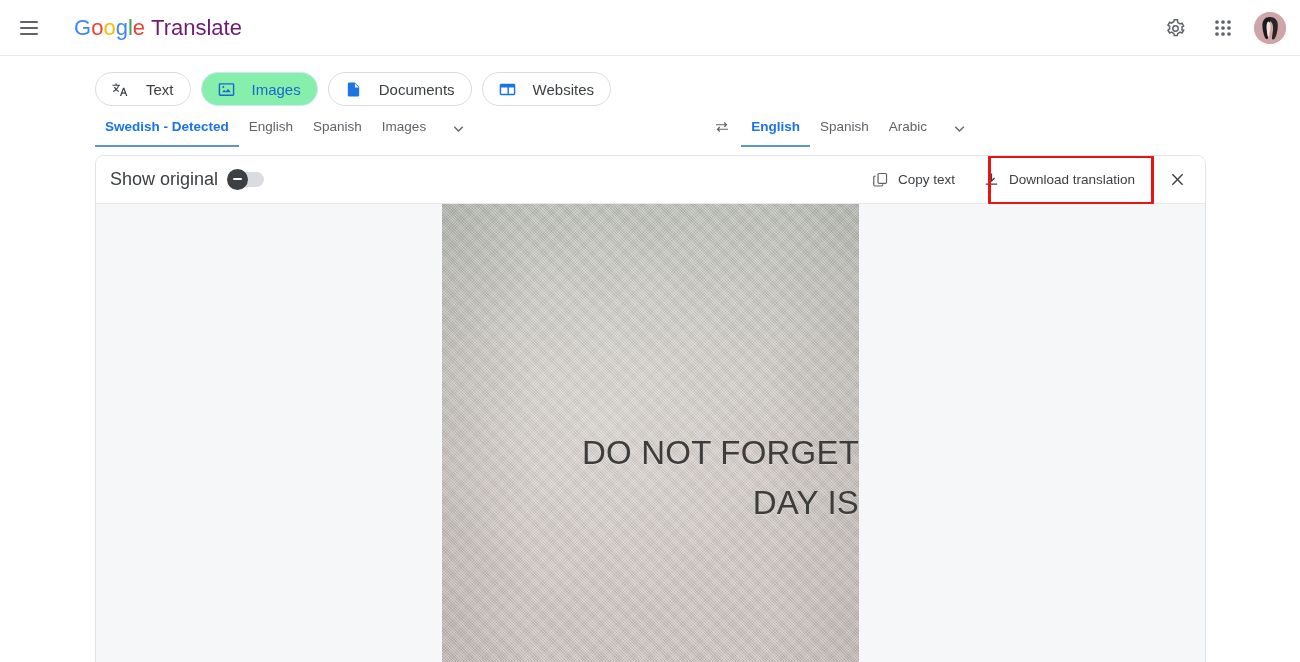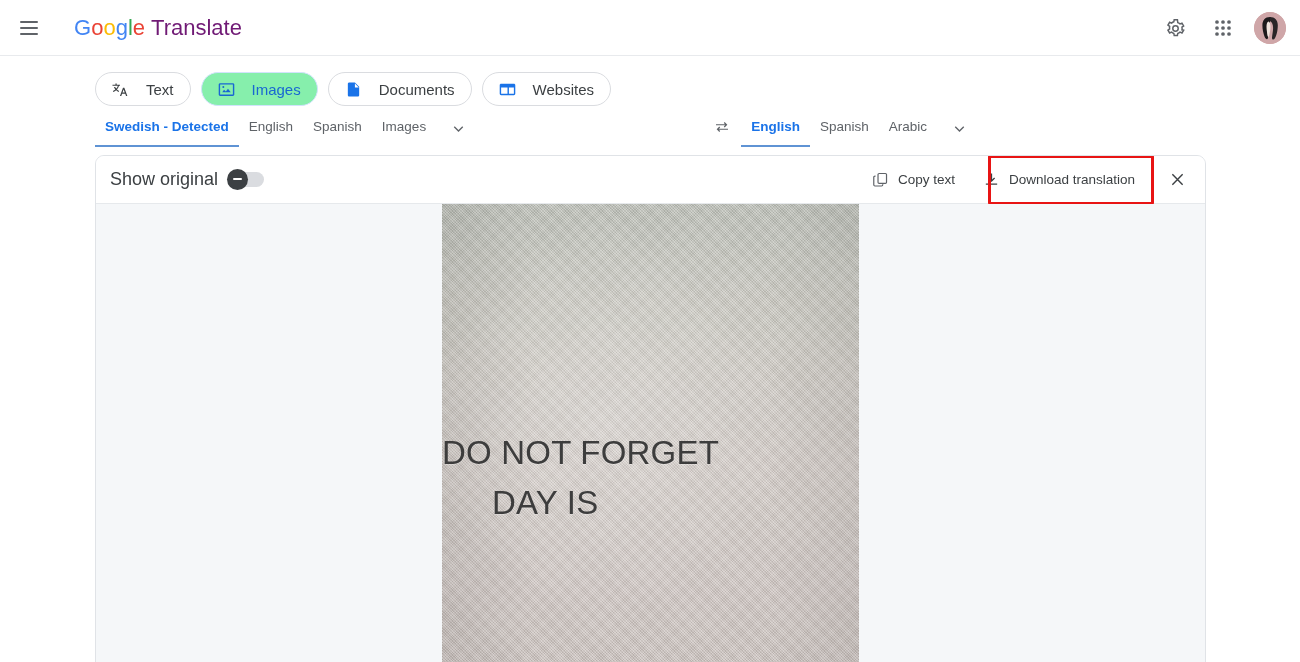--- a/index.html
+++ b/index.html
@@ -220,21 +220,21 @@
   }
   .photo .vignette {
     position: absolute; inset: 0;
     background: radial-gradient(ellipse at 40% 45%, rgba(255,255,255,0.18) 0%, rgba(255,255,255,0) 55%),
                 linear-gradient(90deg, rgba(0,0,0,0.06) 0%, rgba(0,0,0,0) 22%, rgba(0,0,0,0) 78%, rgba(0,0,0,0.05) 100%);
   }
   .phototext {
     position: absolute;
     left: 0; right: 0;
     top: 224px;
-    text-align: left;
+    text-align: right;
     color: #3d3d3d;
     font-size: 33px;
     line-height: 50px;
     font-family: "Liberation Sans", sans-serif;
     letter-spacing: 0.2px;
     text-shadow: 0 1px 0 rgba(255,255,255,0.25);
   }
   .phototext .l1 { display: block; }
   .phototext .l2 { display: block; }
   .phototext .l3 { display: block; margin-right: 28px; }

